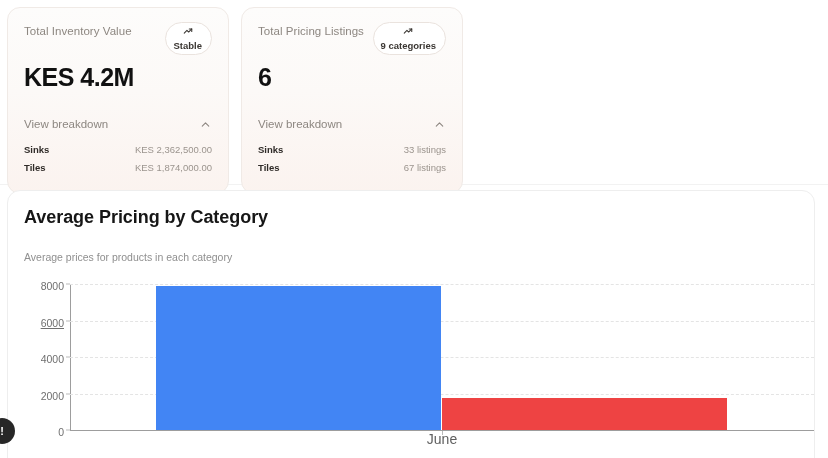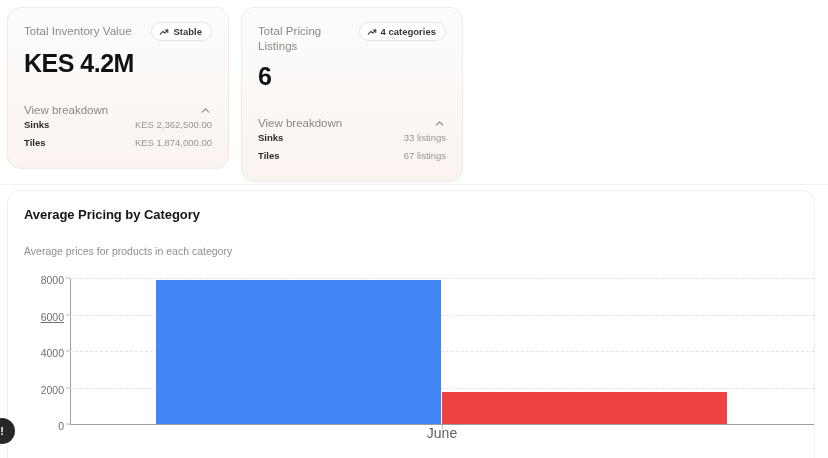--- a/index.html
+++ b/index.html
@@ -55,20 +55,21 @@
     gap: 4px;
     border: 1px solid #eae3de;
     border-radius: 999px;
     background: #ffffff;
     padding: 3px 9px 3px 7px;
     font-size: 9.5px;
     font-weight: 700;
     color: #3b3733;
     white-space: nowrap;
     line-height: 11px;
+    flex-direction: column;
   }
 
   .kpi-badge svg { display: block; }
 
   .kpi-value {
     font-size: 25px;
     font-weight: 700;
     letter-spacing: -0.5px;
     color: #111111;
     margin-top: 7px;
@@ -89,21 +90,21 @@
     color: #8d8781;
   }
 
   .chev {
     width: 13px;
     height: 13px;
     color: #8d8781;
   }
 
   .breakdown {
-    margin-top: 0;
+    margin-top: 11px;
   }
 
   .bd-row {
     display: flex;
     align-items: baseline;
     justify-content: space-between;
     font-size: 9.5px;
     padding: 2px 0;
     line-height: 14px;
   }
@@ -119,21 +120,21 @@
     width: 808px;
     height: 290px;
     border: 1px solid #eeeeee;
     border-radius: 13px;
     background: #ffffff;
     padding: 16px 16px 0 16px;
     overflow: hidden;
   }
 
   .chart-title {
-    font-size: 13px;
+    font-size: 18px;
     font-weight: 700;
     color: #161616;
     letter-spacing: -0.05px;
   }
 
   .chart-sub {
     font-size: 10.5px;
     color: #8f8f8f;
     margin-top: 23px;
   }
@@ -287,21 +288,21 @@
   <div class="kpi-card">
     <div class="kpi-head">
       <div class="kpi-label">Total Pricing Listings</div>
       <div class="kpi-badge">
         <span>
           <svg width="10" height="10" viewBox="0 0 24 24" fill="none" stroke="currentColor" stroke-width="2.6" stroke-linecap="round" stroke-linejoin="round">
             <polyline points="3 17 9.5 10.5 13.5 14.5 21 7"></polyline>
             <polyline points="15 7 21 7 21 13"></polyline>
           </svg>
         </span>
-        <span>4 categories</span>
+        <span>9 categories</span>
       </div>
     </div>
 
     <div class="kpi-value">6</div>
 
     <div class="kpi-toggle">
       <span class="kpi-toggle-label">View breakdown</span>
       <span class="chev">
         <svg width="13" height="13" viewBox="0 0 24 24" fill="none" stroke="currentColor" stroke-width="2" stroke-linecap="round" stroke-linejoin="round">
           <polyline points="18 15 12 9 6 15"></polyline>

